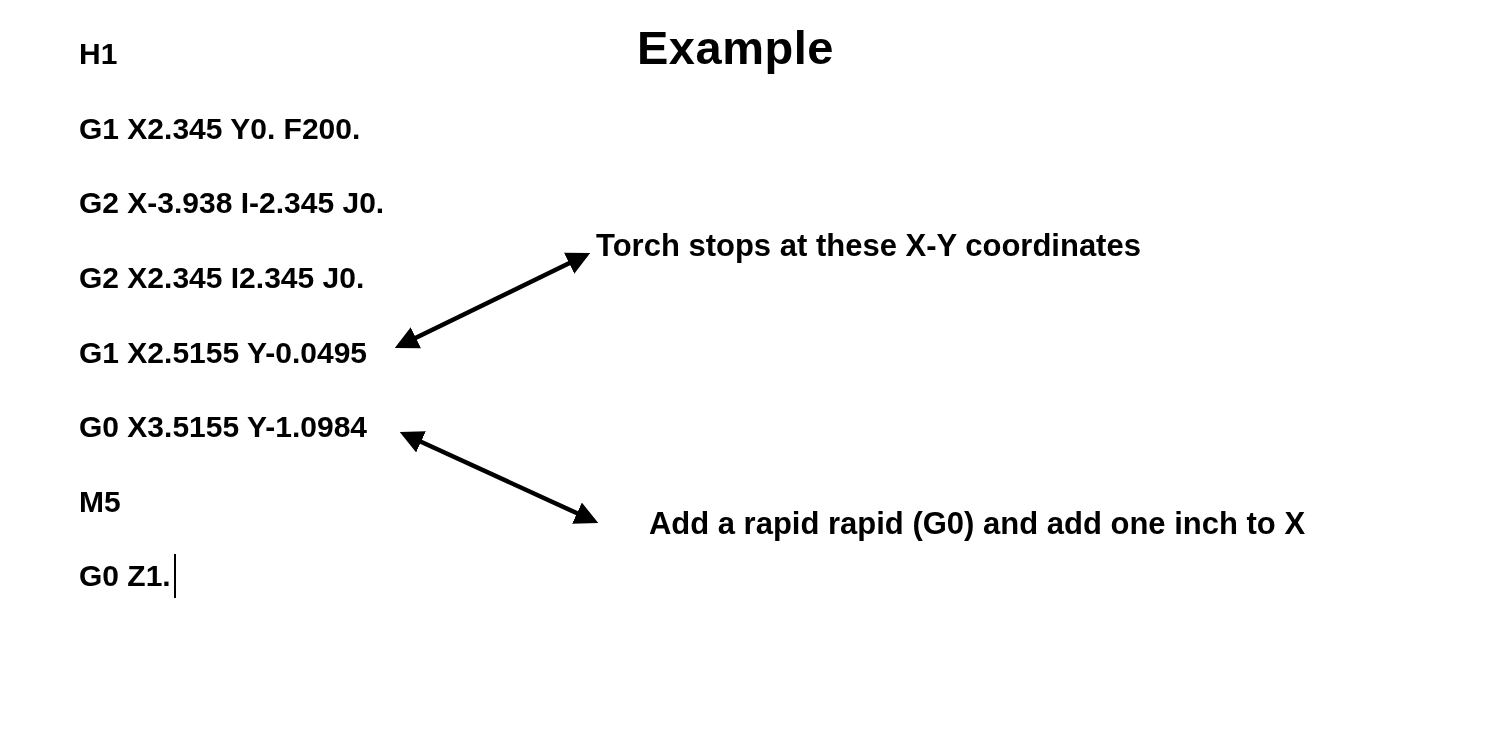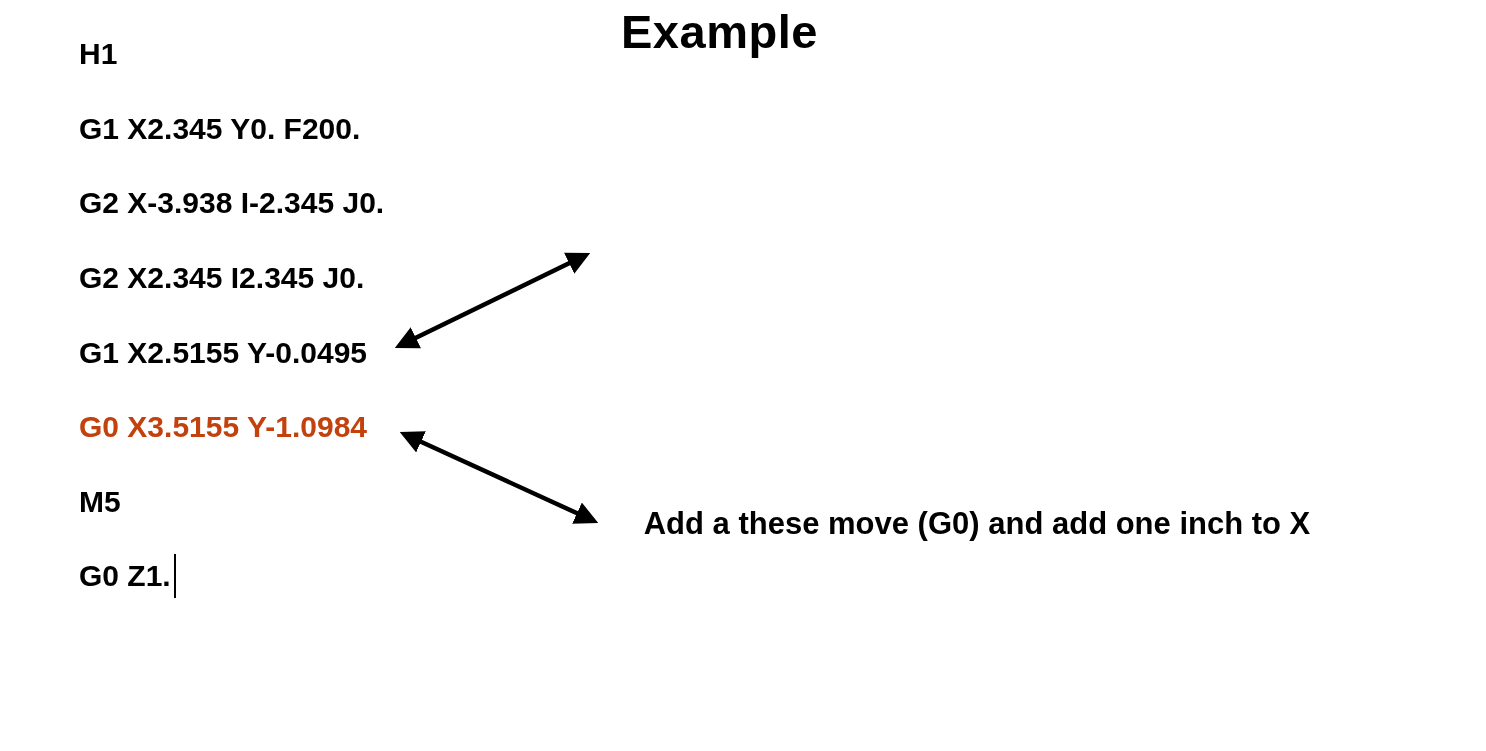--- a/index.html
+++ b/index.html
@@ -13,21 +13,21 @@
     height: 751px;
     background: #ffffff;
     overflow: hidden;
     font-family: "Liberation Sans", "DejaVu Sans", sans-serif;
     color: #000000;
   }
   .title {
     position: absolute;
     left: 621px;
     top: 4px;
-    margin: 0;
+    margin: 16px;
     font-size: 47px;
     font-weight: bold;
     letter-spacing: 0.5px;
     white-space: nowrap;
   }
   .code-area {
     position: absolute;
     left: 47px;
     top: 17px;
     width: 520px;
@@ -89,34 +89,35 @@
     <div class="code-line">
       <span>G2 X-3.938 I-2.345 J0.</span>
     </div>
     <div class="code-line">
       <span>G2 X2.345 I2.345 J0.</span>
     </div>
     <div class="code-line">
       <span>G1 X2.5155 Y-0.0495</span>
     </div>
     <div class="code-line">
-      <span style="color: #c2410c;">G0 X3.5155 Y-1.0984</span>
+      <span style="color: #000000;">G0 X3.5155 Y-1.0984</span>
     </div>
     <div class="code-line">
       <span>M5</span>
     </div>
     <div class="code-line">
       <span>G0 Z1.</span>
       <span class="caret"></span>
     </div>
   </div>
 
+  <div class="note note-torch">Torch stops at these X-Y coordinates</div>
 
   <div class="note note-rapid">
-    <div>Add a these move (G0) and add one inch to X</div>
+    <div>Add a rapid rapid (G0) and add one inch to X</div>
   </div>
 
   <svg class="arrows" width="1486" height="751" viewBox="0 0 1486 751">
     <defs>
       <marker id="ah" viewBox="0 0 10 10" refX="8" refY="5" markerWidth="5.2" markerHeight="5.2" orient="auto-start-reverse">
         <path d="M0,0 L10,5 L0,10 z" fill="#000000"></path>
       </marker>
     </defs>
     <line x1="399" y1="346" x2="586" y2="255" stroke="#000000" stroke-width="4.5" marker-start="url(#ah)" marker-end="url(#ah)"></line>
     <line x1="404" y1="434" x2="594" y2="521" stroke="#000000" stroke-width="4.5" marker-start="url(#ah)" marker-end="url(#ah)"></line>

